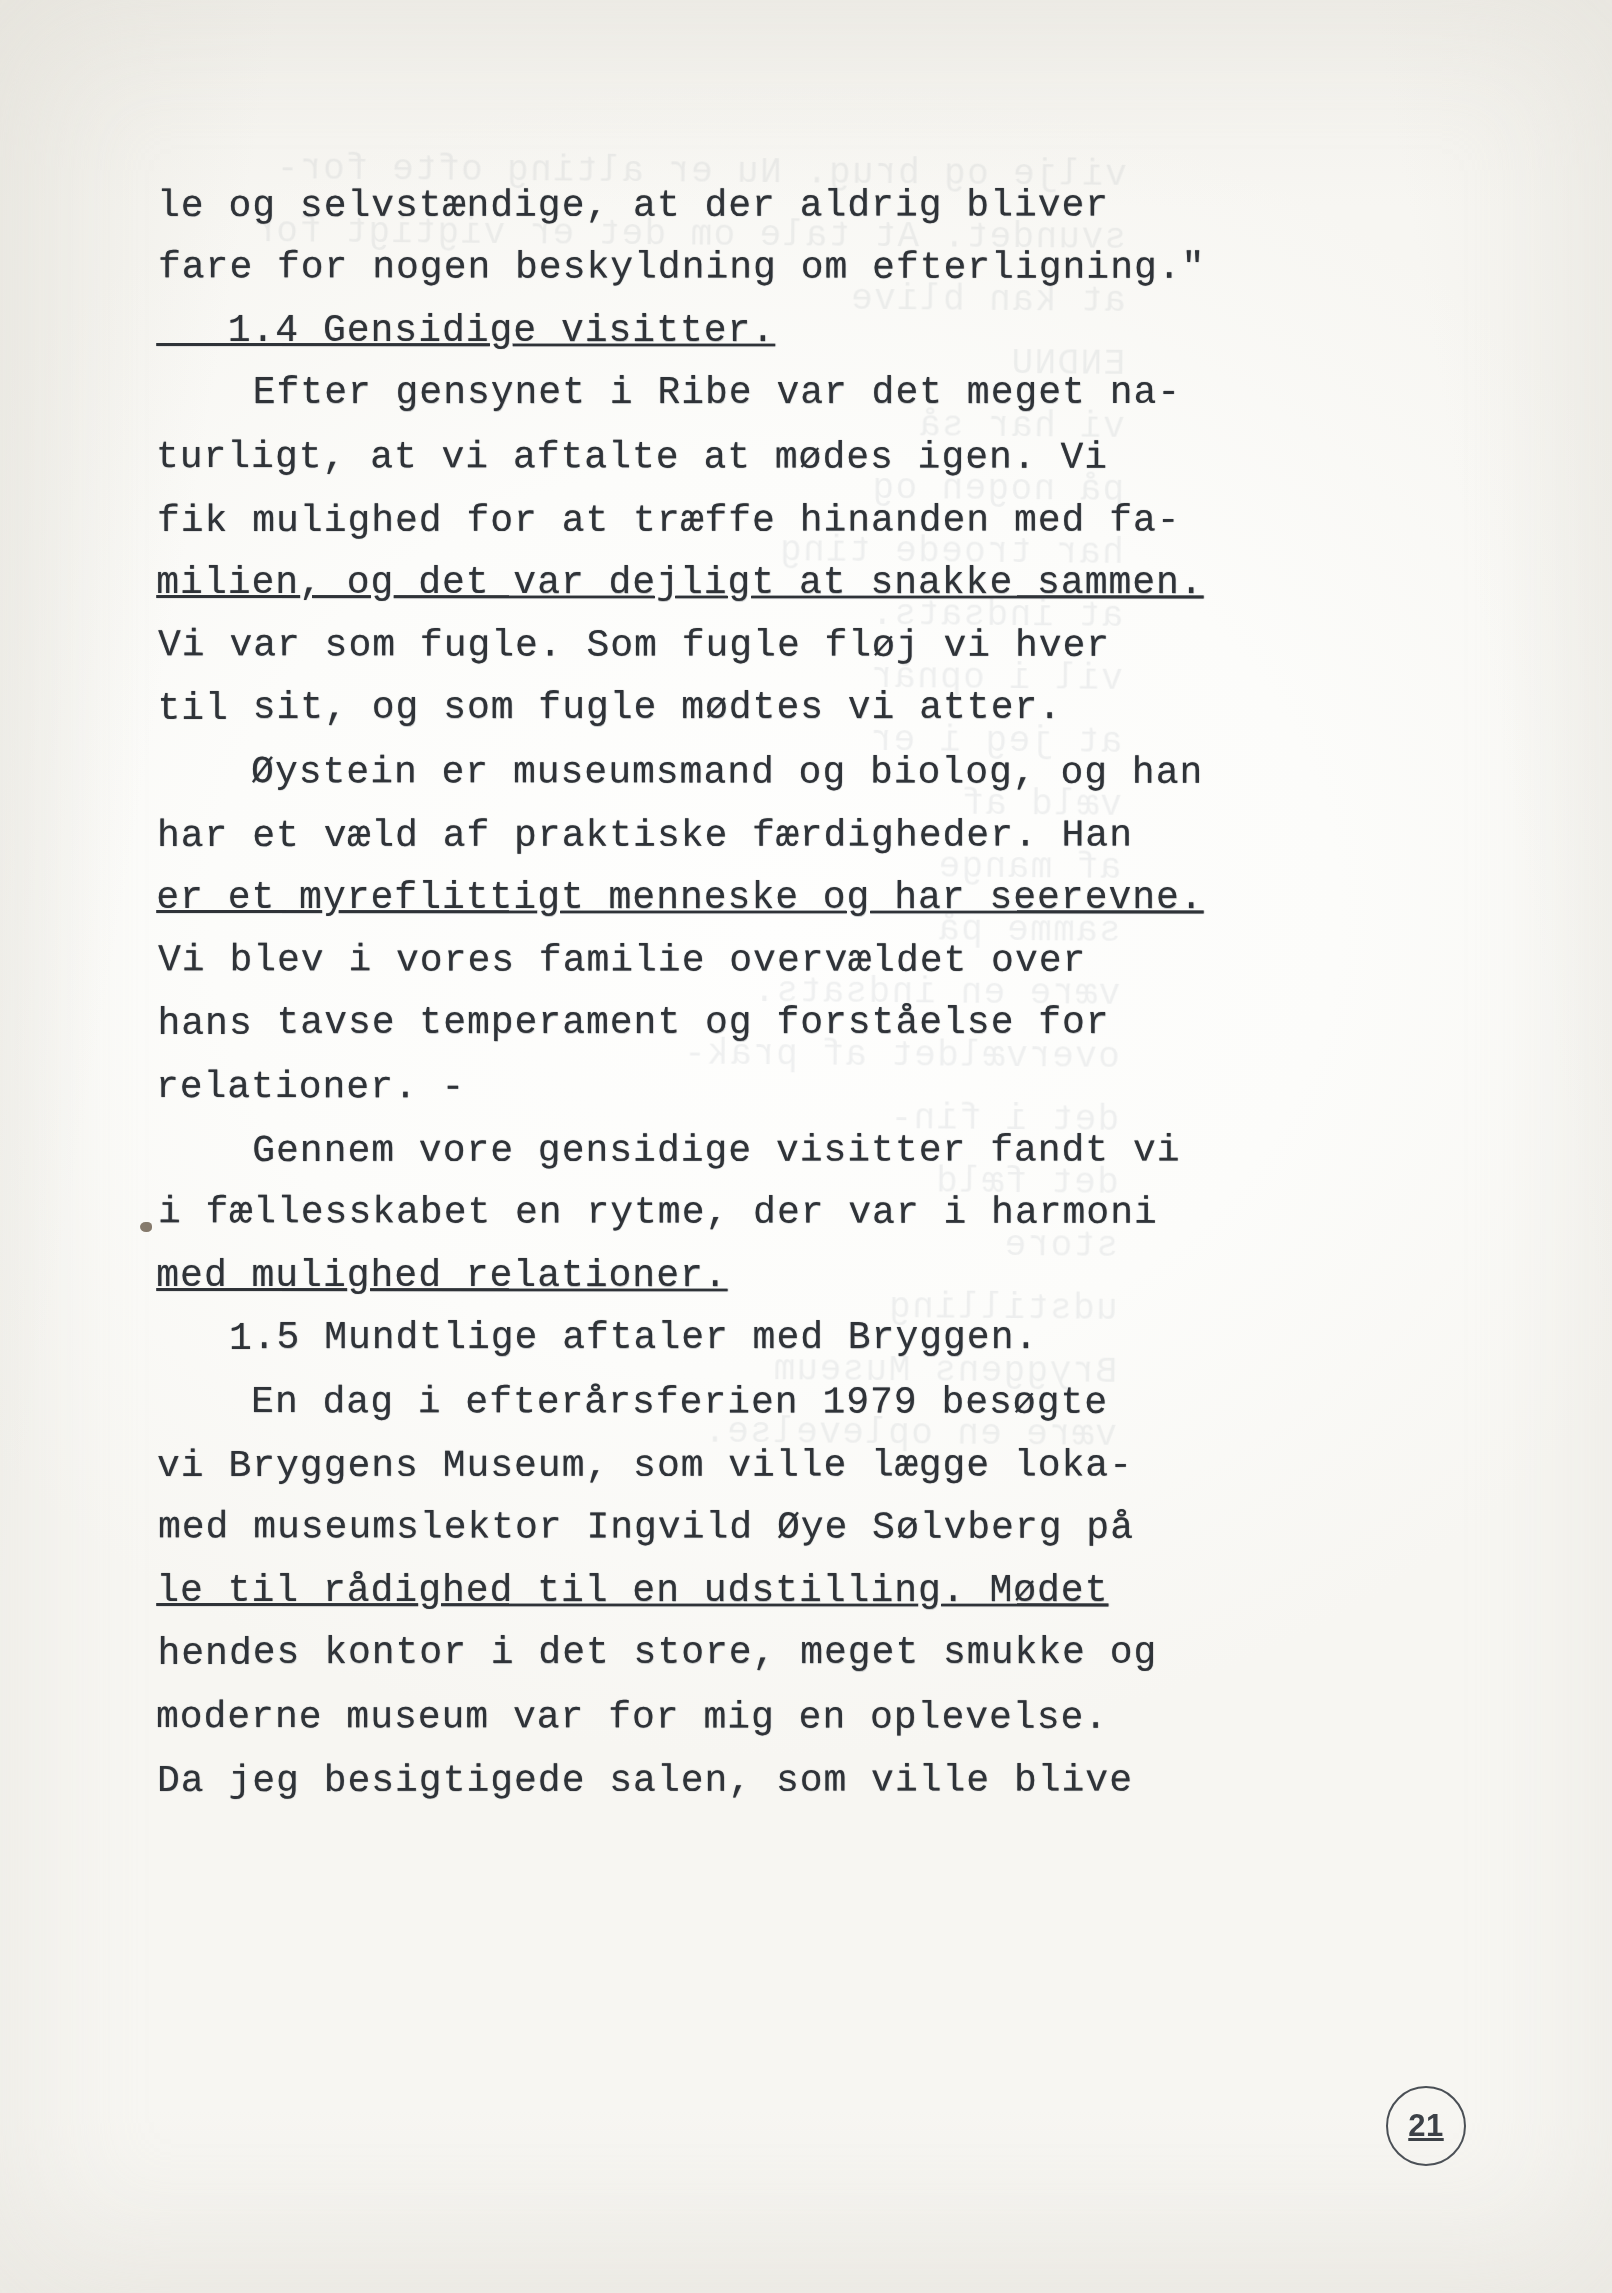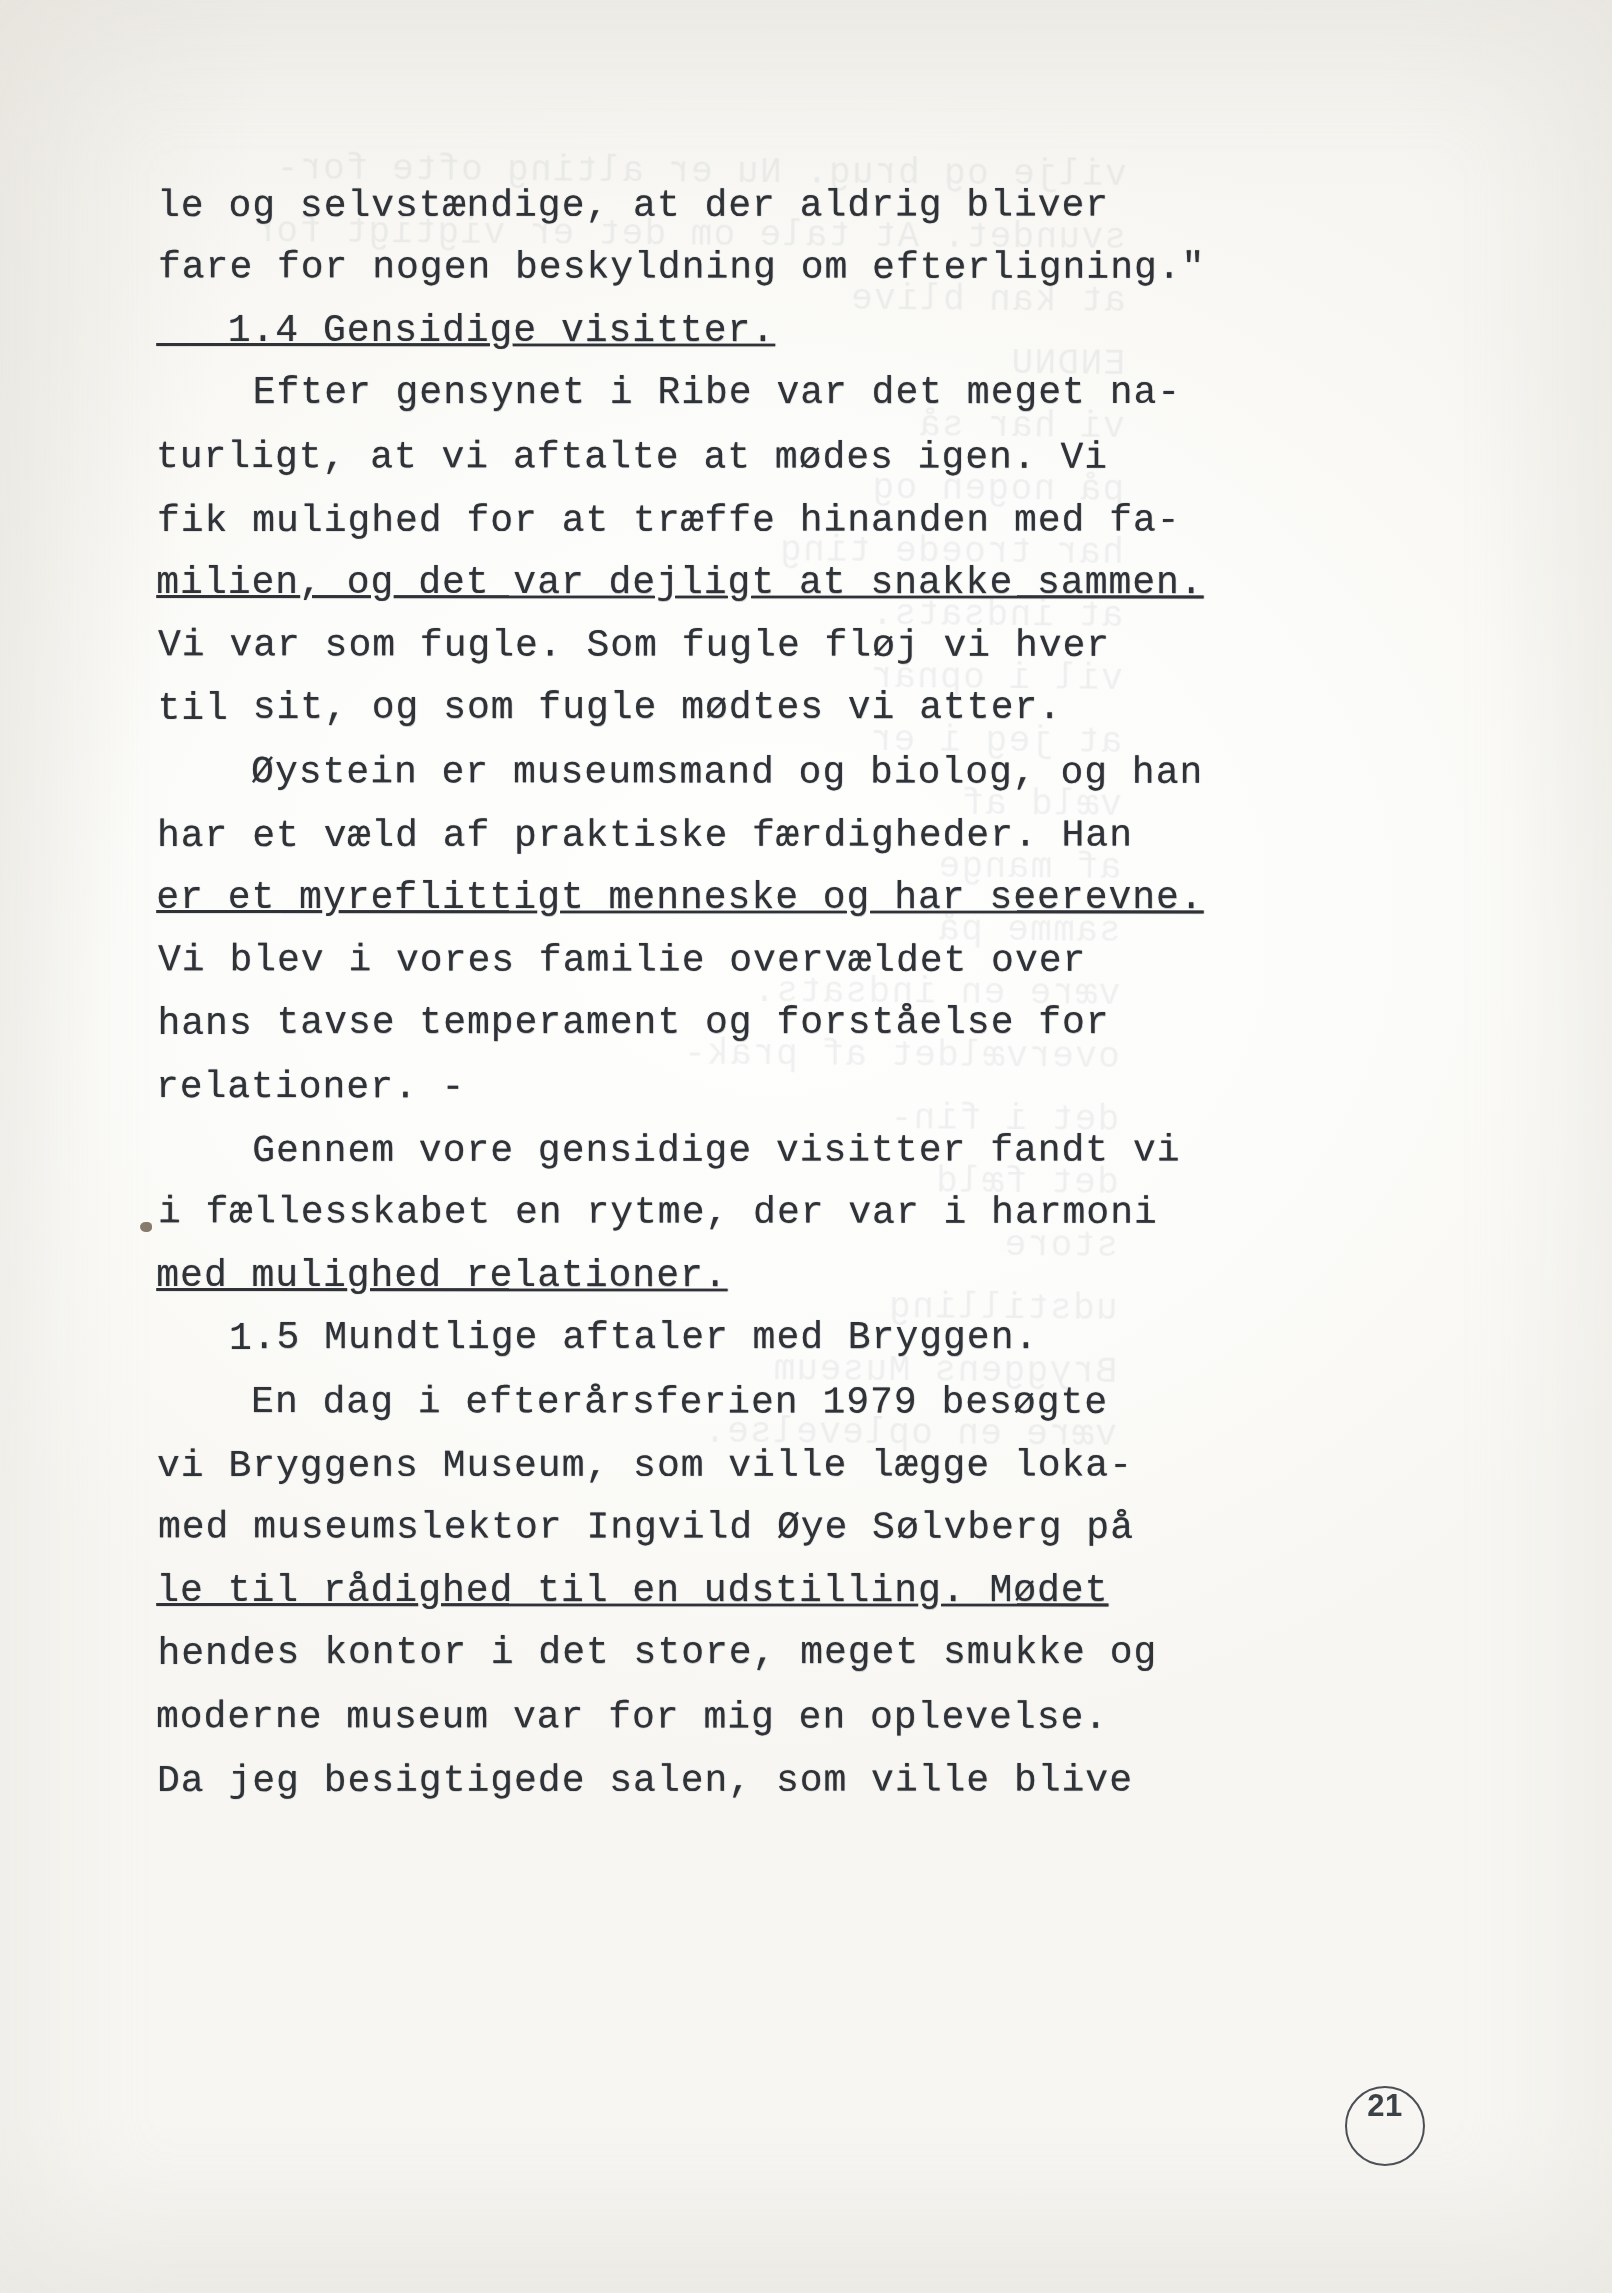--- a/index.html
+++ b/index.html
@@ -85,33 +85,35 @@
     height: 10.3px;
     background: #6d5f4e;
     border-radius: 55% 45% 50% 60%;
     opacity: 0.82;
     filter: blur(0.4px);
   }
 
   
   #page-number {
     position: absolute;
-    left: 1345px;
+    left: 1386px;
     top: 2086px;
     width: 76px;
     height: 76px;
     border: 2.4px solid #4a4f55;
     border-radius: 50%;
     display: flex;
+    align-items: center;
     justify-content: center;
     font-family: "Liberation Sans", sans-serif;
     font-size: 31px;
     font-weight: 700;
     color: #3c4147;
     letter-spacing: 0.5px;
+    text-decoration: underline;
   }
 
   
   #vignette {
     position: absolute;
     inset: 0;
     box-shadow: inset 0 0 112px 37px rgba(226,224,216,0.42);
     pointer-events: none;
   }
 </style>

